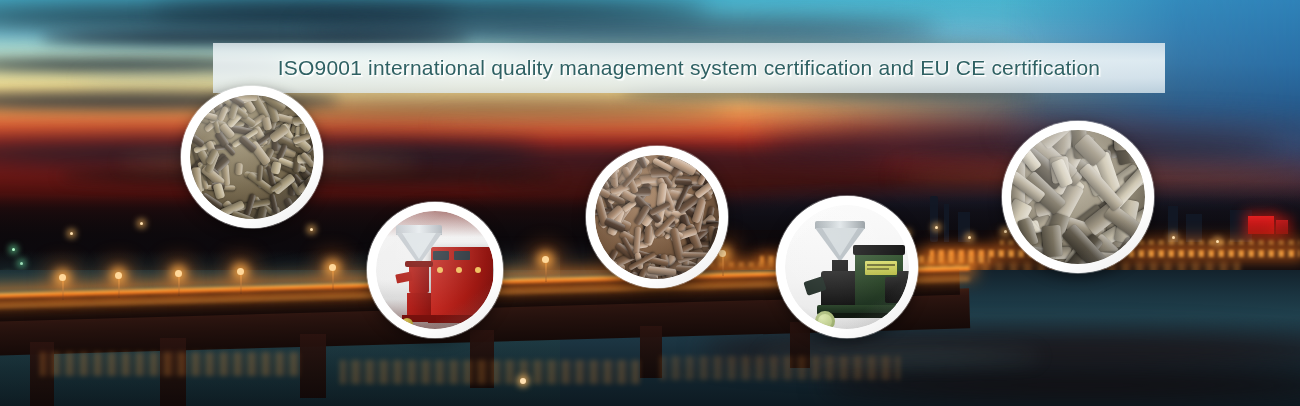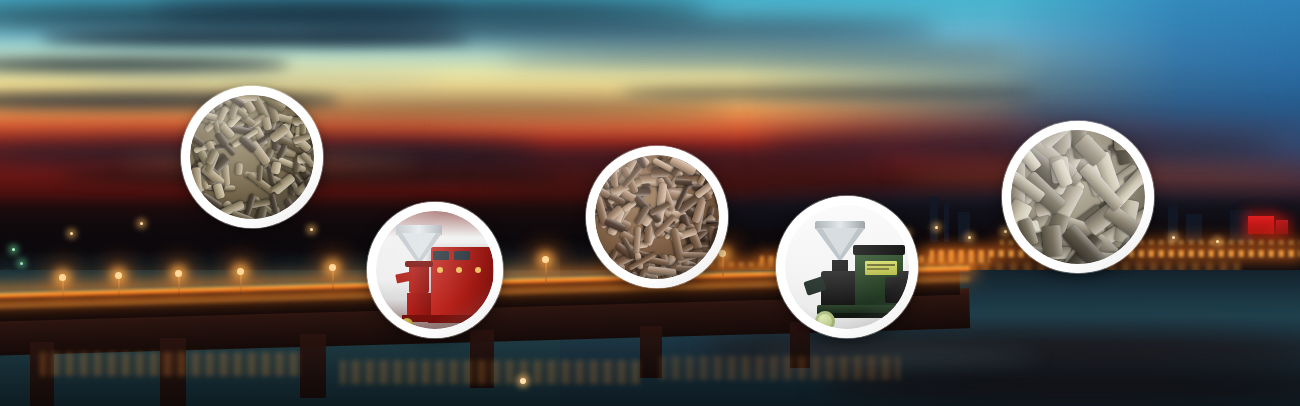--- a/index.html
+++ b/index.html
@@ -363,20 +363,23 @@
     <div class="lamp" style="left:719px; top:250px;"></div>
     <div class="lamp-post" style="left:880px; top:250px; height:22px;"></div>
     <div class="lamp" style="left:877px; top:246px;"></div>
 
     <div class="refl" style="left:40px;  top:352px; width:260px; opacity:.55;"></div>
     <div class="refl" style="left:340px; top:360px; width:300px; opacity:.5;"></div>
     <div class="refl" style="left:660px; top:356px; width:240px; opacity:.4;"></div>
     <div class="dot" style="left:520px; top:378px; width:6px; height:6px;"></div>
   </div>
 
+  <div class="title-strip">
+    <span class="title-text">ISO9001 international quality management system certification and EU CE certification</span>
+  </div>
 
   <div class="circle" style="left:181px; top:86px; width:142px; height:142px;">
     <div class="inner" style="background:radial-gradient(circle at 40% 30%, #9b8e6e 0%, #6f6249 60%, #4a4032 100%);">
       <div class="pellets" id="pel-a">
           <div class="pel" style="left: 84.9833%; top: 27.4392%; width: 22.3266px; height: 5.46424px; background: rgb(85, 73, 58); transform: translate(-50%, -50%) rotate(62.2367deg); box-shadow: rgba(0, 0, 0, 0.45) 0px 1px 2px;"></div>
           <div class="pel" style="left: 82.4756%; top: 74.4565%; width: 16.7319px; height: 7.27613px; background: rgb(85, 73, 58); transform: translate(-50%, -50%) rotate(91.2083deg); box-shadow: rgba(0, 0, 0, 0.45) 0px 1px 2px;"></div>
           <div class="pel" style="left: 86.9181%; top: 93.831%; width: 13.7036px; height: 6.29085px; background: rgb(109, 96, 72); transform: translate(-50%, -50%) rotate(48.4149deg); box-shadow: rgba(0, 0, 0, 0.45) 0px 1px 2px;"></div>
           <div class="pel" style="left: 44.1102%; top: 26.7737%; width: 29.5154px; height: 5.36795px; background: rgb(169, 153, 122); transform: translate(-50%, -50%) rotate(43.5987deg); box-shadow: rgba(0, 0, 0, 0.45) 0px 1px 2px;"></div>
           <div class="pel" style="left: 14.8888%; top: 96.3381%; width: 14.3362px; height: 7.09407px; background: rgb(109, 96, 72); transform: translate(-50%, -50%) rotate(176.973deg); box-shadow: rgba(0, 0, 0, 0.45) 0px 1px 2px;"></div>
           <div class="pel" style="left: 91.7352%; top: 4.55427%; width: 27.1221px; height: 8.49939px; background: rgb(85, 73, 58); transform: translate(-50%, -50%) rotate(87.5042deg); box-shadow: rgba(0, 0, 0, 0.45) 0px 1px 2px;"></div>

